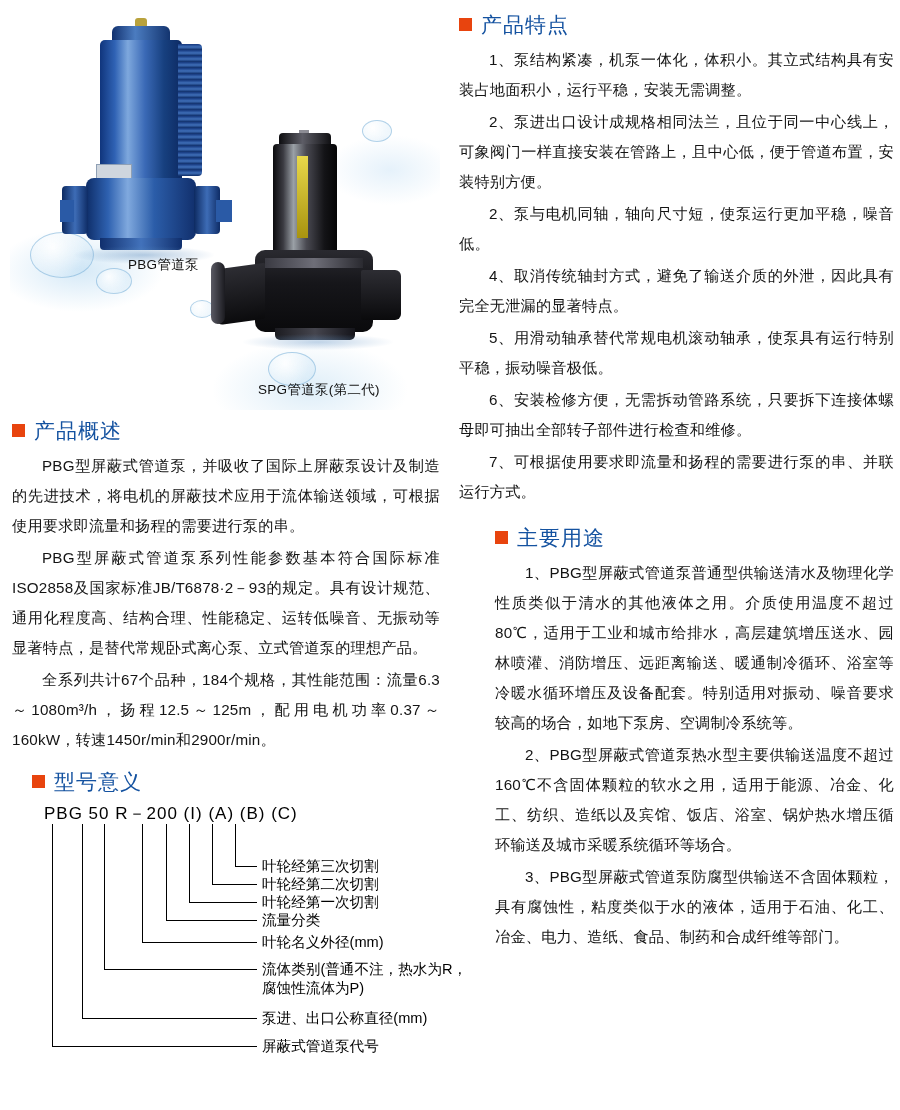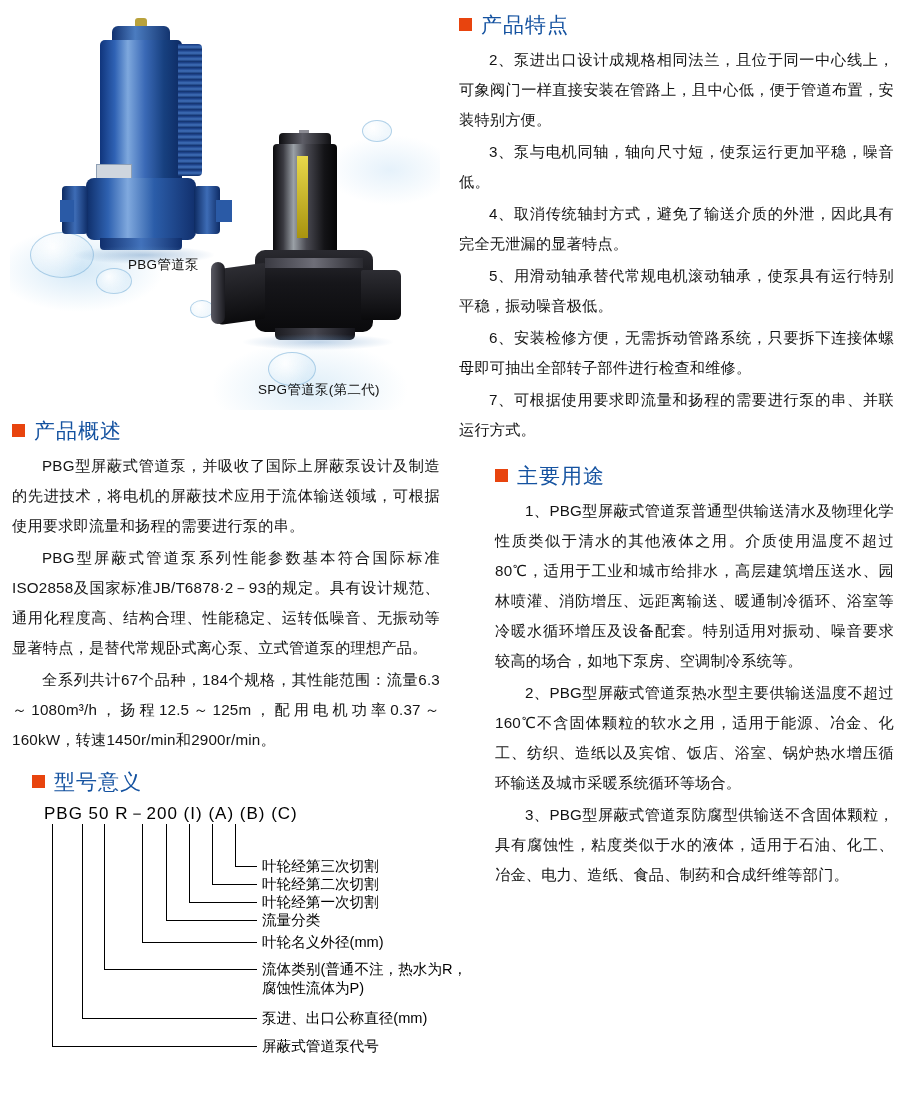--- a/index.html
+++ b/index.html
@@ -469,22 +469,23 @@
     </div>
   </div>
 
   <div class="col-right">
 
     <div style="padding:14px 6px 0 4px;">
       <div class="sec-head">
         <span class="sq"></span>
         <span class="txt">产品特点</span>
       </div>
+      <p class="para ind">1、泵结构紧凑，机泵一体化，体积小。其立式结构具有安装占地面积小，运行平稳，安装无需调整。</p>
       <p class="para ind">2、泵进出口设计成规格相同法兰，且位于同一中心线上，可象阀门一样直接安装在管路上，且中心低，便于管道布置，安装特别方便。</p>
-      <p class="para ind">3、泵与电机同轴，轴向尺寸短，使泵运行更加平稳，噪音低。</p>
+      <p class="para ind">2、泵与电机同轴，轴向尺寸短，使泵运行更加平稳，噪音低。</p>
       <p class="para ind">4、取消传统轴封方式，避免了输送介质的外泄，因此具有完全无泄漏的显著特点。</p>
       <p class="para ind">5、用滑动轴承替代常规电机滚动轴承，使泵具有运行特别平稳，振动噪音极低。</p>
       <p class="para ind">6、安装检修方便，无需拆动管路系统，只要拆下连接体螺母即可抽出全部转子部件进行检查和维修。</p>
       <p class="para ind">7、可根据使用要求即流量和扬程的需要进行泵的串、并联运行方式。</p>
     </div>
 
     <div style="padding:18px 6px 0 4px;margin-left:36px;">
       <div class="sec-head">
         <span class="sq"></span>
         <span class="txt">主要用途</span>

